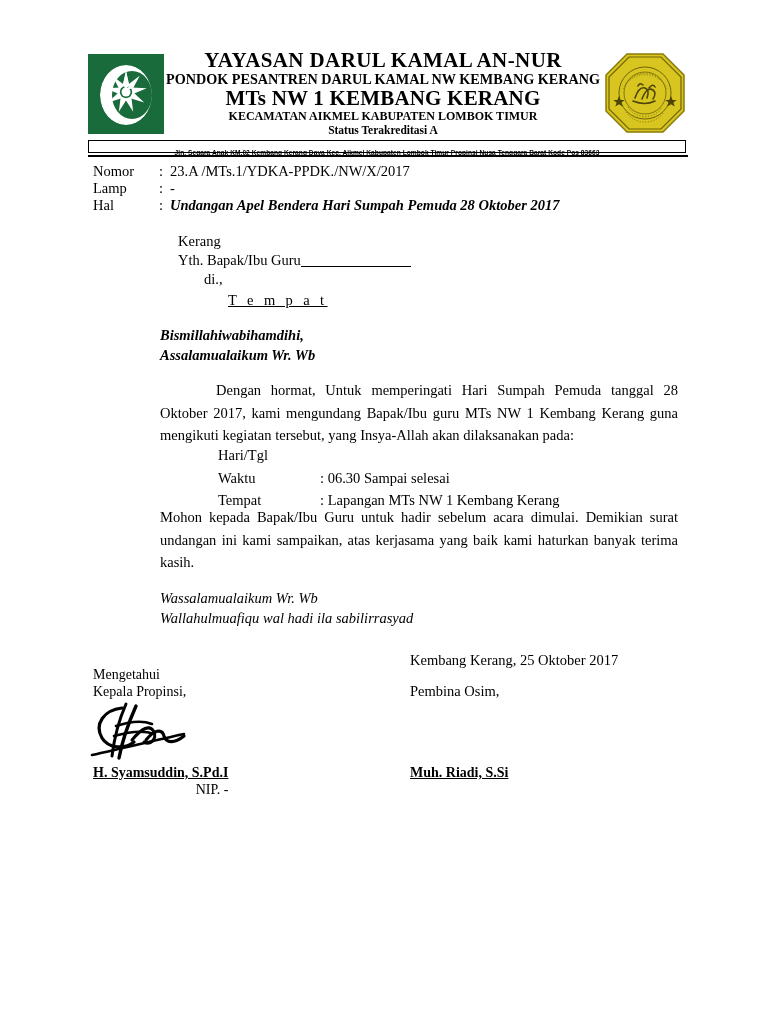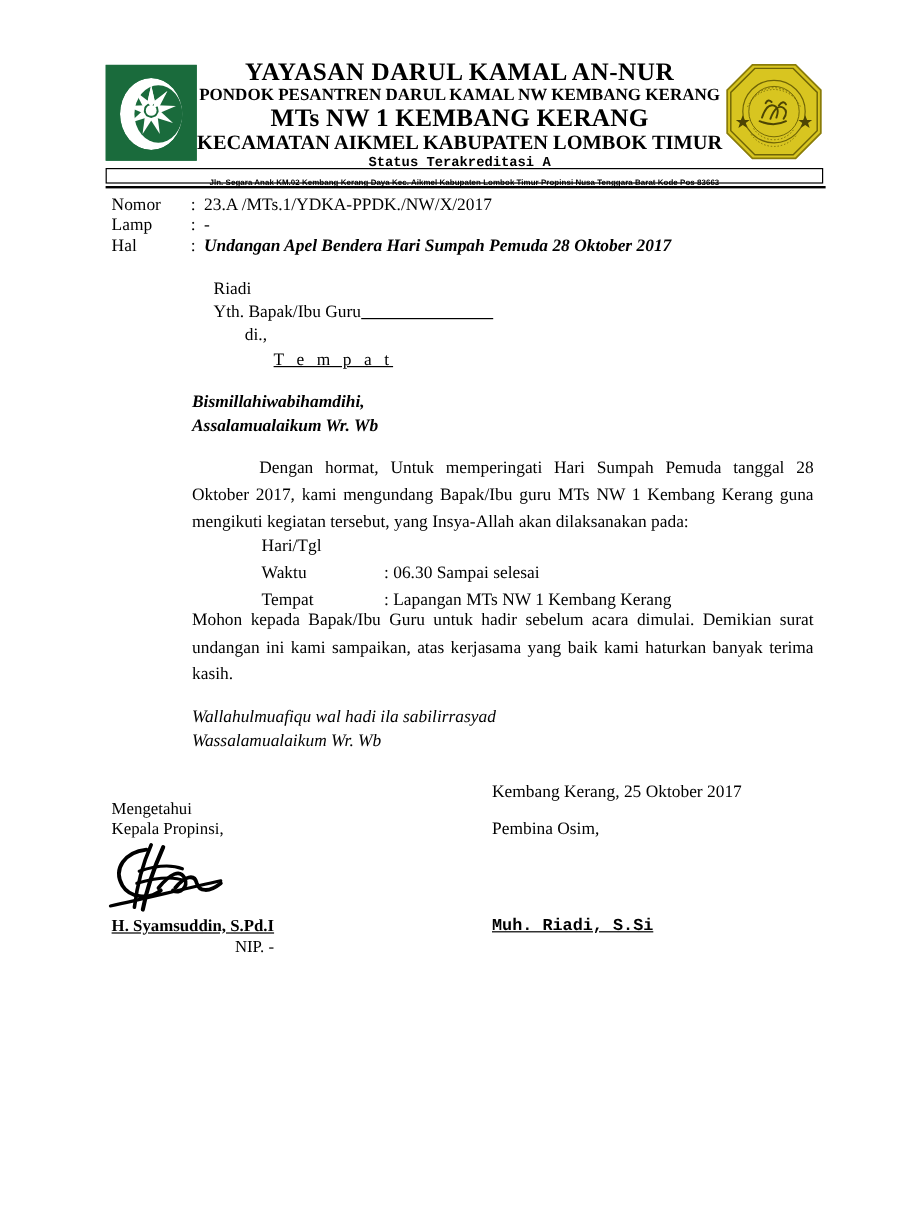--- a/index.html
+++ b/index.html
@@ -81,26 +81,26 @@
     font-family: "Liberation Serif", "DejaVu Serif", serif;
     font-weight: bold;
     font-size: 21px;
     letter-spacing: 0.2px;
     white-space: nowrap;
     margin-top: 1px;
   }
   .hl4 {
     font-family: "Liberation Serif", "DejaVu Serif", serif;
     font-weight: bold;
-    font-size: 17px;
+    font-size: 12px;
     white-space: nowrap;
     margin-top: 1px;
   }
   .hl5 {
-    font-family: Liberation Mono, monospace;
+    font-family: Liberation Serif, serif;
     font-weight: bold;
     font-size: 11.5px;
     margin-top: 2px;
     white-space: nowrap;
   }
 
   
   .addr-box {
     position: absolute;
     left: 88px;
@@ -271,21 +271,20 @@
     position: absolute;
     left: 410px;
     top: 764px;
     font-size: 14px;
     line-height: 17px;
   }
   .sig-right-name .nm {
     font-weight: bold;
     text-decoration: underline;
     white-space: nowrap;
-    font-family: Liberation Mono, monospace;
   }
 </style>
 </head>
 <body>
 
 <div class="page">
 
   <div class="letterhead">
 
     <div class="logo-left">
@@ -374,21 +373,21 @@
       <span class="meta-val">-</span>
     </div>
     <div class="meta-row">
       <span class="meta-label">Hal</span>
       <span class="meta-colon">:</span>
       <span class="meta-val bi">Undangan Apel Bendera Hari Sumpah Pemuda 28 Oktober 2017</span>
     </div>
   </div>
 
   <div class="addressee">
-    <div>Riadi</div>
+    <div>Kerang</div>
     <div class="ad-l2"><span>Yth.  Bapak/Ibu Guru</span><span class="ad-underline-blank"></span></div>
     <div class="ad-l3">di.,</div>
     <div><span class="ad-l4">T e m p a t</span></div>
   </div>
 
   <div class="salutation">
     <div>Bismillahiwabihamdihi,</div>
     <div>Assalamualaikum Wr. Wb</div>
   </div>
 
@@ -404,22 +403,22 @@
     </div>
     <div class="det-row">
       <span class="det-label">Tempat</span>
       <span class="det-val"><span>:</span> <span>Lapangan MTs NW 1 Kembang Kerang</span></span>
     </div>
   </div>
 
   <div class="para2">Mohon kepada Bapak/Ibu Guru untuk hadir sebelum acara dimulai. Demikian surat undangan ini kami sampaikan, atas kerjasama yang baik kami haturkan banyak terima kasih.</div>
 
   <div class="closing">
+    <div>Wassalamualaikum Wr. Wb</div>
     <div>Wallahulmuafiqu wal hadi ila sabilirrasyad</div>
-    <div>Wassalamualaikum Wr. Wb</div>
   </div>
 
   <div class="sig-date">Kembang Kerang, 25 Oktober  2017</div>
 
   <div class="sig-left">
     <div>Mengetahui</div>
     <div>Kepala Propinsi,</div>
   </div>
 
   <div class="sig-right">

